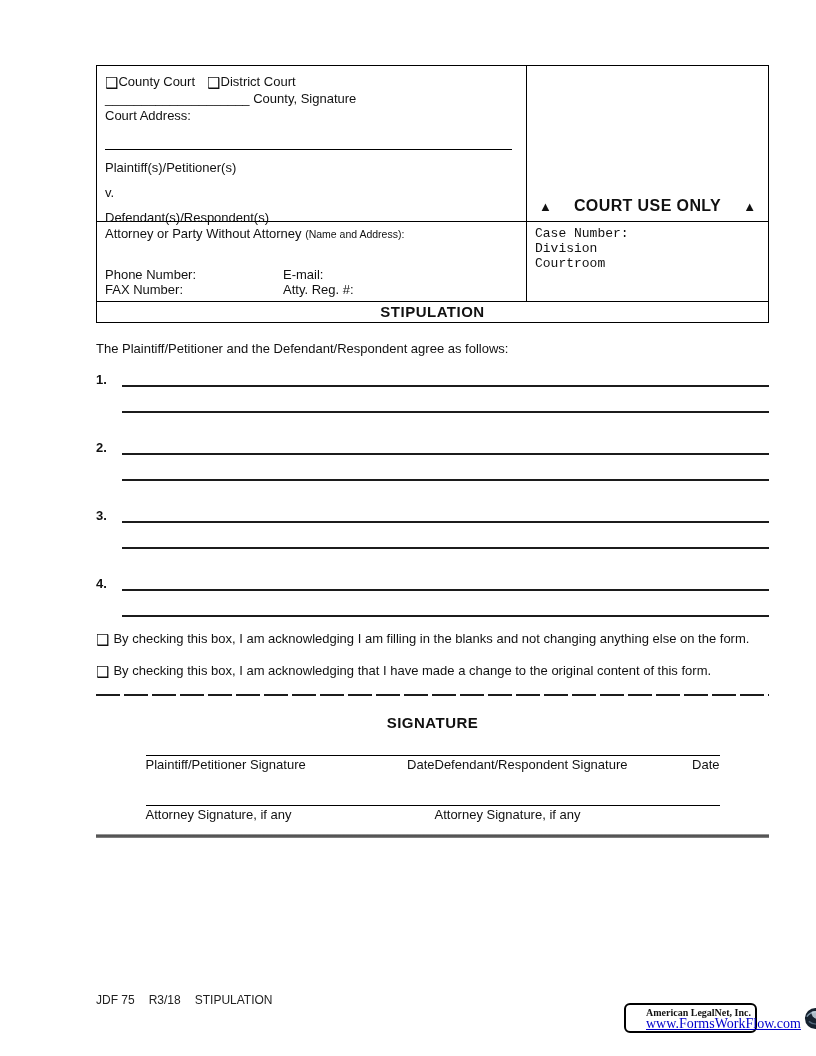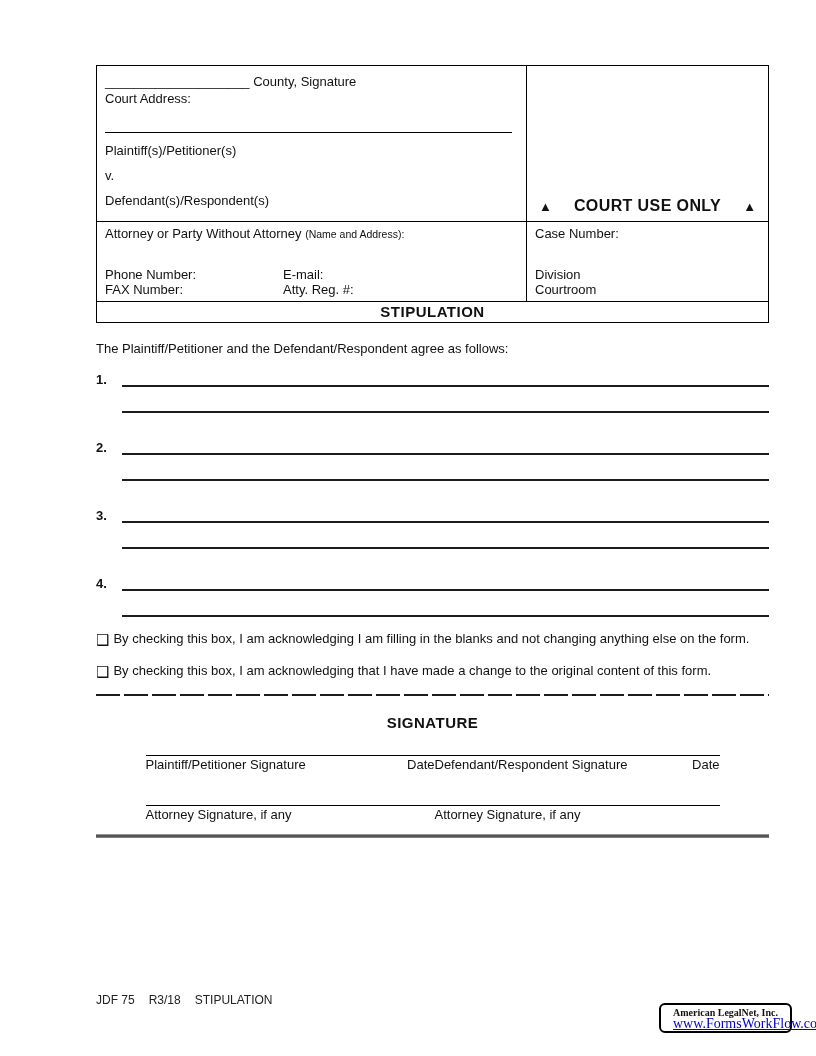--- a/index.html
+++ b/index.html
@@ -14,21 +14,21 @@
     color:#111;
   }
   .content { position:absolute; left:96px; top:65px; width:673px; }
 
   
   .header-table { display:grid; grid-template-columns:430px 1fr; border:1.5px solid #000; }
   .cell { padding:4px 8px; }
   .cell-tl { border-right:1.5px solid #000; border-bottom:1.5px solid #000; height:156px; padding-top:6px; }
   .cell-tr { border-bottom:1.5px solid #000; height:156px; display:flex; flex-direction:column; justify-content:flex-end; padding:4px 12px 4px 12px; }
   .cell-bl { border-right:1.5px solid #000; border-bottom:1.5px solid #000; height:80px; display:flex; flex-direction:column; justify-content:space-between; }
-  .cell-br { border-bottom:1.5px solid #000; height:80px; display:flex; flex-direction:column; justify-content:space-between; }
+  .cell-br { border-bottom:1.5px solid #000; height:80px; display:flex; flex-direction:column; justify-content:flex-start;font-family:Liberation Mono, monospace; }
   .title-row { grid-column:1 / 3; text-align:center; font-weight:bold; font-size:15px; letter-spacing:0.5px; padding:1px 0 2px; }
 
   .checkbox-glyph { font-size:15px; line-height:13px; vertical-align:-2px; }
   .courtline { margin-top:2px; }
   .gap12 { display:inline-block; width:12px; }
   .address-line { margin-top:26px; margin-right:6px; border-bottom:1.5px solid #000; height:0; }
   .party { margin-top:10px; }
   .court-use-row { display:flex; justify-content:space-between; align-items:center; margin-bottom:2px; }
   .court-use-label { font-weight:bold; font-size:16px; letter-spacing:0.4px; }
   .triangle { font-size:13px; }
@@ -60,41 +60,44 @@
   .sig-col-l { width:289px; }
   .sig-col-r { width:285px; }
   .sig-line { border-bottom:1.5px solid #000; height:0; }
   .sig-labels { display:flex; justify-content:space-between; margin-top:1px; }
   .thick-rule { margin-top:12px; height:4px; background:linear-gradient(#b5b5b5,#3f3f3f 45%,#8f8f8f); }
 
   
   .footer-id { position:absolute; left:96px; top:993px; font-size:12px; color:#222; }
   .footer-id span { margin-right:14px; }
   .brand-badge {
-    position:absolute; left:659px; top:1003px;
+    position:absolute; left:624px; top:1003px;
     width:133px; height:30px;
     border:2px solid #000; border-radius:6px;
     background:#fff;
     display:flex; align-items:center;
-    padding:1px 2px 1px 12px; gap:3px;
+    padding:1px 2px 1px 20px; gap:3px;
   }
   .brand-text { display:flex; flex-direction:column; line-height:11px; }
   .brand-company { font-family:"Liberation Serif","DejaVu Serif",serif; font-weight:bold; font-size:10px; white-space:nowrap; }
   .brand-link { font-family:"Liberation Serif","DejaVu Serif",serif; font-size:14px; text-decoration:underline; white-space:nowrap; }
   .globe-icon-wrap { flex:0 0 auto; display:flex; }
 </style>
 </head>
 <body>
 
 <div class="page">
   <div class="content">
 
     <div class="header-table">
 
       <div class="cell cell-tl">
+        <div class="courtline">
+          <span><span class="checkbox-glyph">❑</span><span>County Court</span></span><span class="gap12"></span><span><span class="checkbox-glyph">❑</span><span>District Court</span></span>
+        </div>
         <div class="courtline">
           <span>____________________</span>
           <span>County, Signature</span>
         </div>
         <div class="courtline">Court Address:</div>
         <div class="address-line"></div>
         <div class="party">Plaintiff(s)/Petitioner(s)</div>
         <div class="party">v.</div>
         <div class="party">Defendant(s)/Respondent(s)</div>
       </div>

